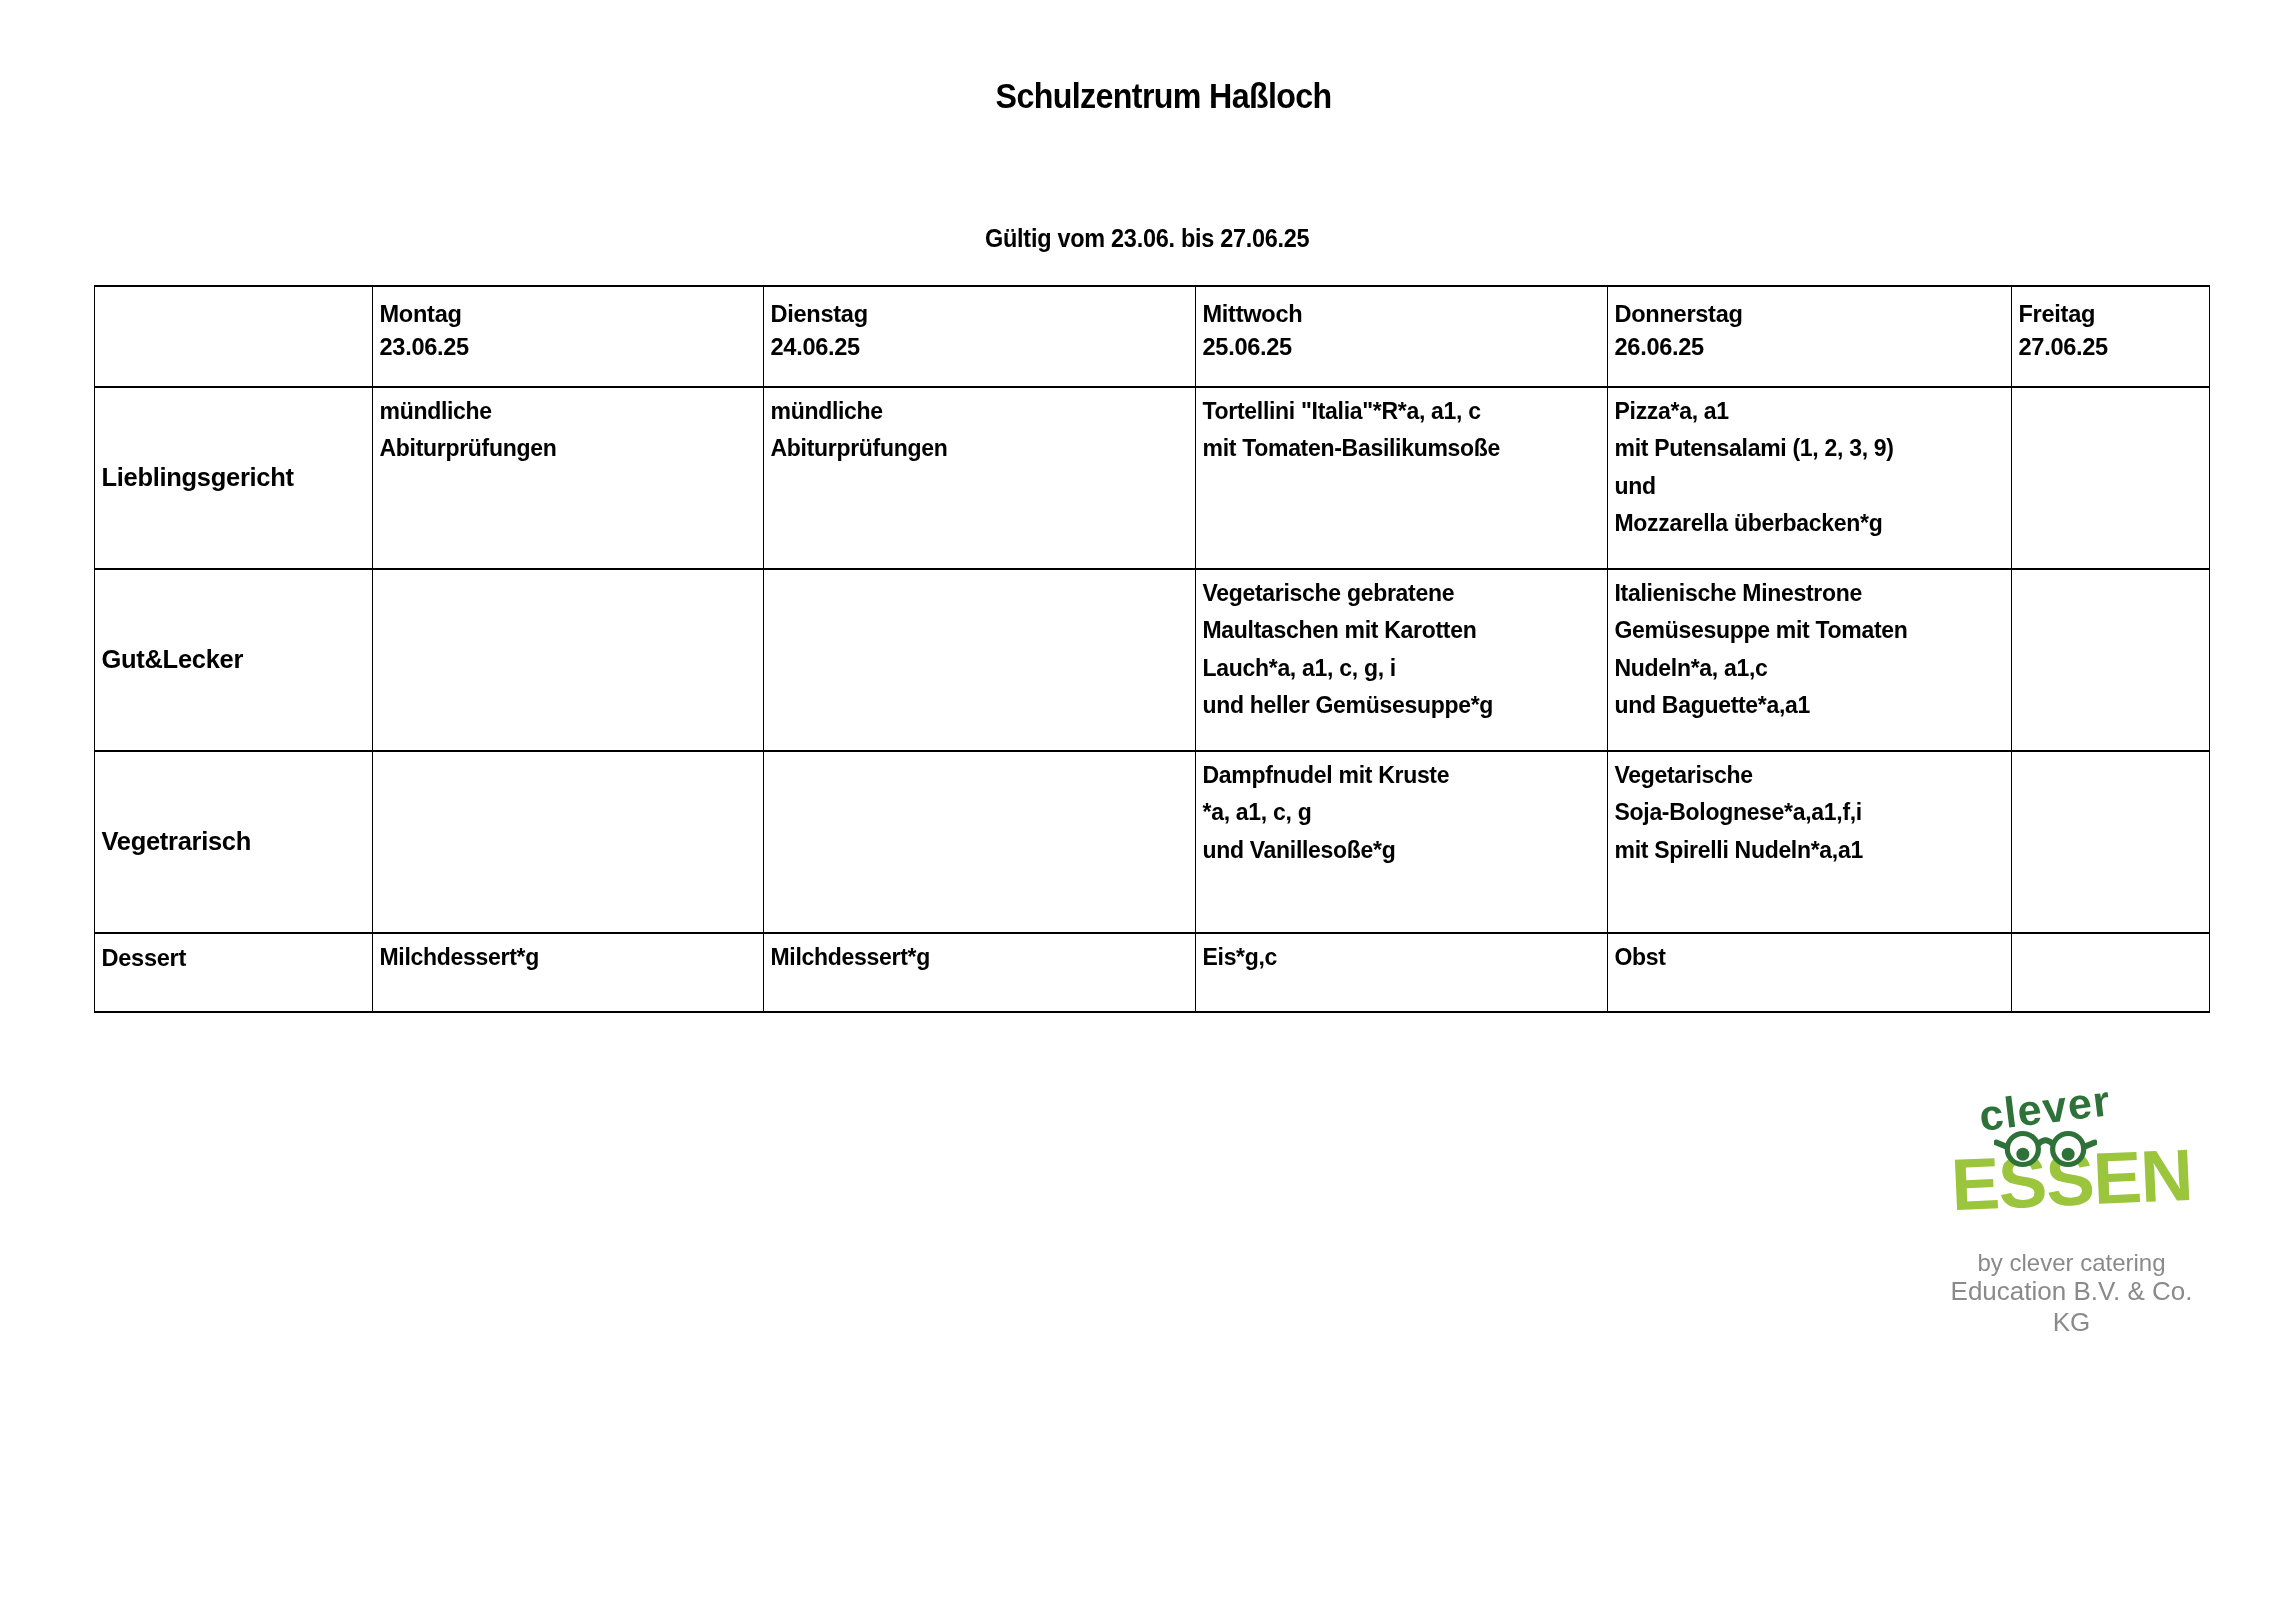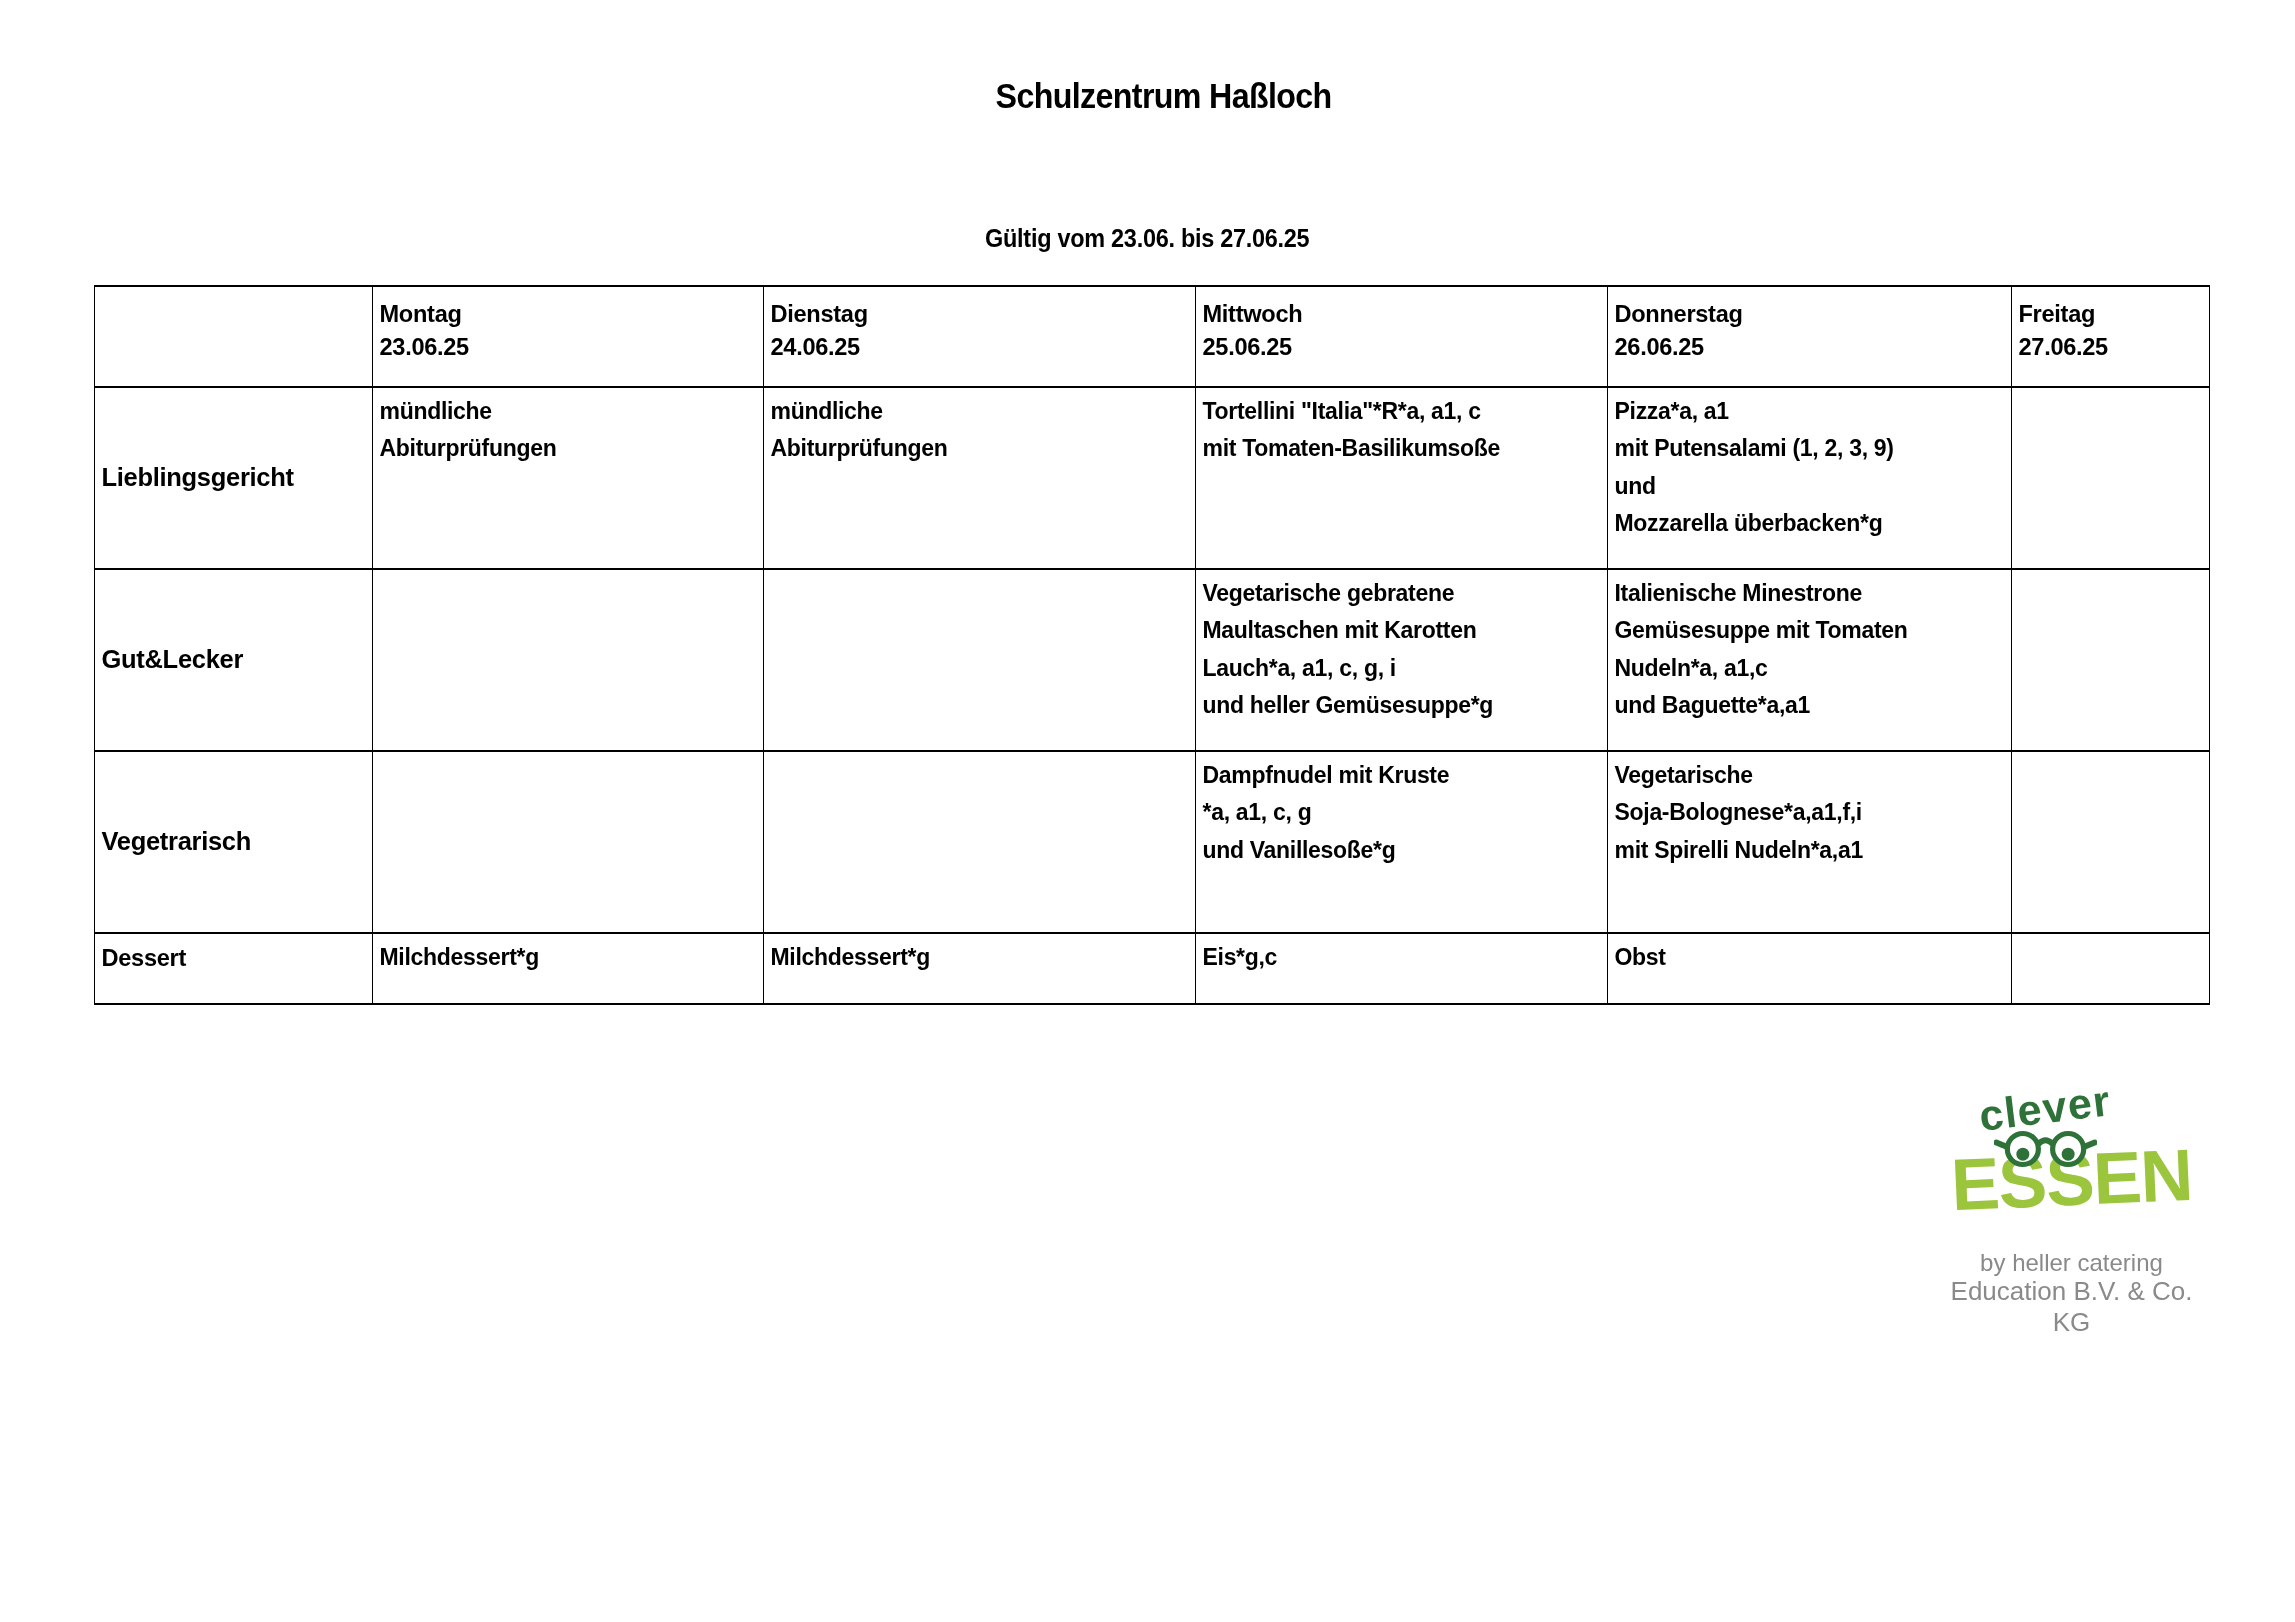--- a/index.html
+++ b/index.html
@@ -51,21 +51,21 @@
     padding-top:10.5px;
   }
   table.menu td.cat {
     vertical-align:middle;
     font-size:25.5px;
     padding-top:0;
   }
   table.menu td.cat.cat-top { vertical-align:top; padding-top:5.2px; font-size:23.6px; }
   tr.r-day  { height:101px; }
   tr.r-main { height:182px; }
-  tr.r-dessert { height:71px; }
+  tr.r-dessert { height:79px; }
 
   .footer-note {
     position:absolute; left:107px; top:1144px;
     font-size:27.5px; font-weight:normal;
     letter-spacing:-0.3px;
     white-space:nowrap;
   }
   .footer-note > span { display:inline-block; transform:scaleX(0.94); transform-origin:left center; }
 
   
@@ -185,18 +185,18 @@
     <svg class="logo-glasses" viewBox="0 0 158 68">
       <line x1="20" y1="31" x2="3" y2="24" stroke="#2e7239" stroke-width="9" stroke-linecap="round"></line>
       <line x1="138" y1="31" x2="155" y2="24" stroke="#2e7239" stroke-width="9" stroke-linecap="round"></line>
       <path d="M 68 26 Q 79 15 90 26" stroke="#2e7239" stroke-width="9" fill="none" stroke-linecap="round"></path>
       <circle cx="44" cy="34" r="24" fill="#ffffff" stroke="#2e7239" stroke-width="8"></circle>
       <circle cx="114" cy="34" r="24" fill="#ffffff" stroke="#2e7239" stroke-width="8"></circle>
       <circle cx="44" cy="42" r="10" fill="#2e7239"></circle>
       <circle cx="114" cy="42" r="10" fill="#2e7239"></circle>
     </svg>
     <div class="logo-essen">ESSEN</div>
-    <div class="logo-by1">by heller catering</div>
+    <div class="logo-by1">by clever catering</div>
     <div class="logo-by2">Education B.V. &amp; Co. KG</div>
   </div>
 
 </div>
 
 
 </body></html>

